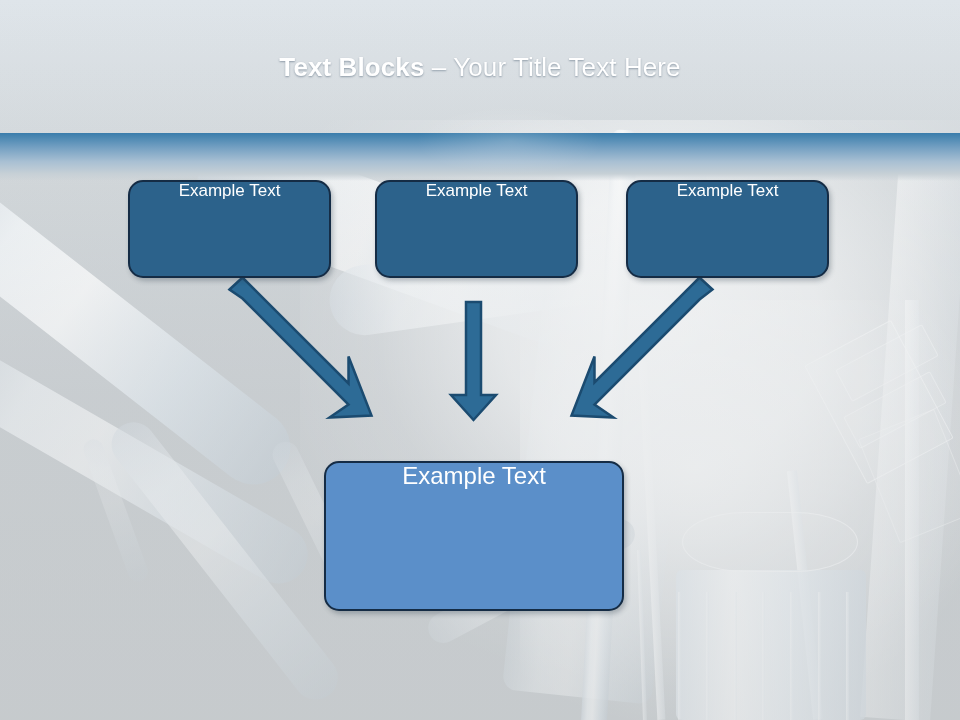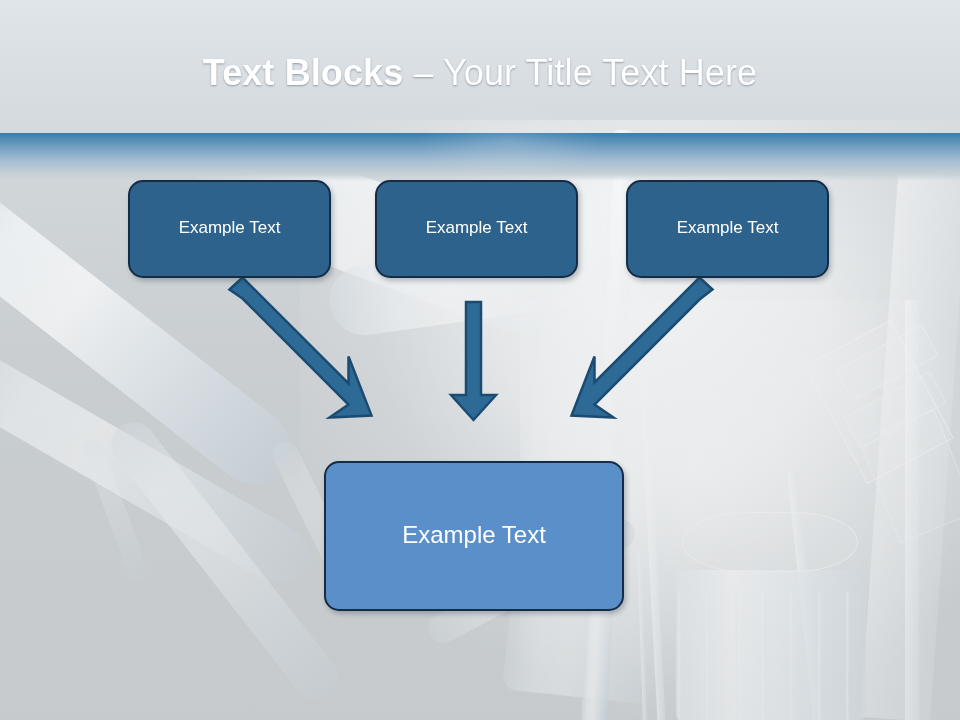--- a/index.html
+++ b/index.html
@@ -88,37 +88,36 @@
     left: 380px; top: 96px;
     width: 260px; height: 90px;
     background: radial-gradient(ellipse 130px 48px at 50% 50%, rgba(255,255,255,0.18) 0%, rgba(255,255,255,0) 72%);
   }
   .title {
     position: absolute;
     left: 0; top: 52px;
     width: 960px;
     text-align: center;
     color: #ffffff;
-    font-size: 36px;
+    font-size: 26px;
     letter-spacing: 0.1px;
     white-space: nowrap;
     text-shadow: 0 1px 2px rgba(10,35,60,0.35);
   }
   .title .t-bold { font-weight: bold; }
   .title .t-light { font-weight: normal; }
 
   
   .box {
     position: absolute;
     box-sizing: border-box;
     border: 2.5px solid #152c45;
     border-radius: 15px;
     box-shadow: 2px 3px 5px rgba(40,55,70,0.30);
     display: flex;
-    align-items: center;
     justify-content: center;
     color: #ffffff;
   }
   .box-top {
     width: 203px; height: 98px;
     background: #2c628b;
     font-size: 17px;
   }
   .box-top .lbl { transform: translateY(-1px); }
   .box-bottom {

